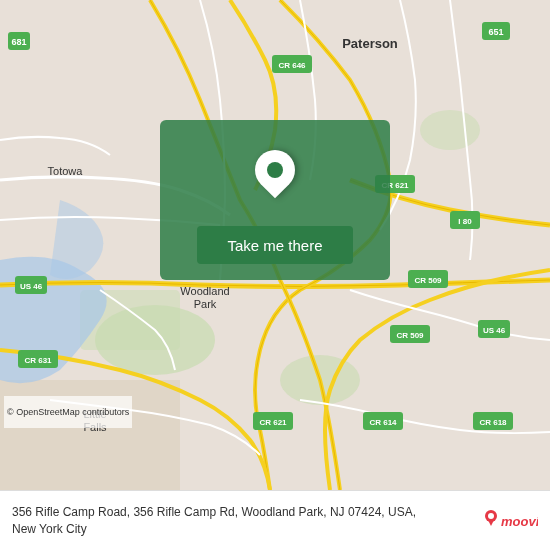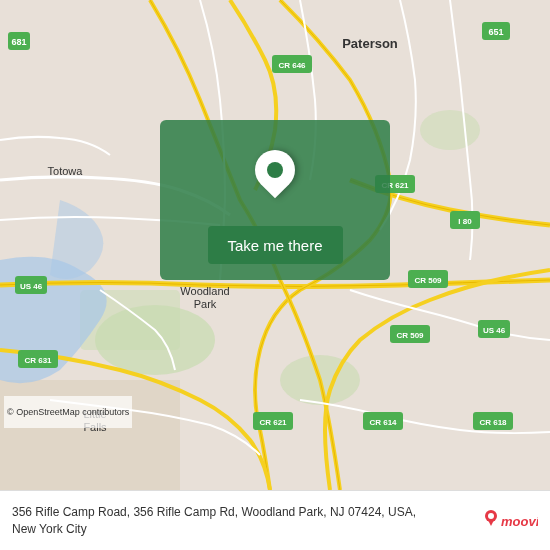--- a/index.html
+++ b/index.html
@@ -228,21 +228,21 @@
   </svg>
 
   
   <div id="green-overlay">
 
     <div class="location-pin">
       <div class="pin-outer">
         <div class="pin-inner"></div>
       </div>
     </div>
-    <button id="take-me-there-btn" style="position:relative; top:auto; left:auto; width:135px; height:38px; background:#2d7d46; color:white; border:none; border-radius:4px; font-size:15px; font-weight:500; cursor:pointer; display:flex; align-items:center; justify-content:center;">Take me there</button>
+    <button id="take-me-there-btn" style="position:relative; top:auto; left:auto; width:156px; height:38px; background:#2d7d46; color:white; border:none; border-radius:4px; font-size:15px; font-weight:500; cursor:pointer; display:flex; align-items:center; justify-content:center;">Take me there</button>
   </div>
 
   
   <div id="attribution">
     <span>© OpenStreetMap contributors</span>
   </div>
 </div>
 
 <div id="info-bar">
   <div id="address-text">

